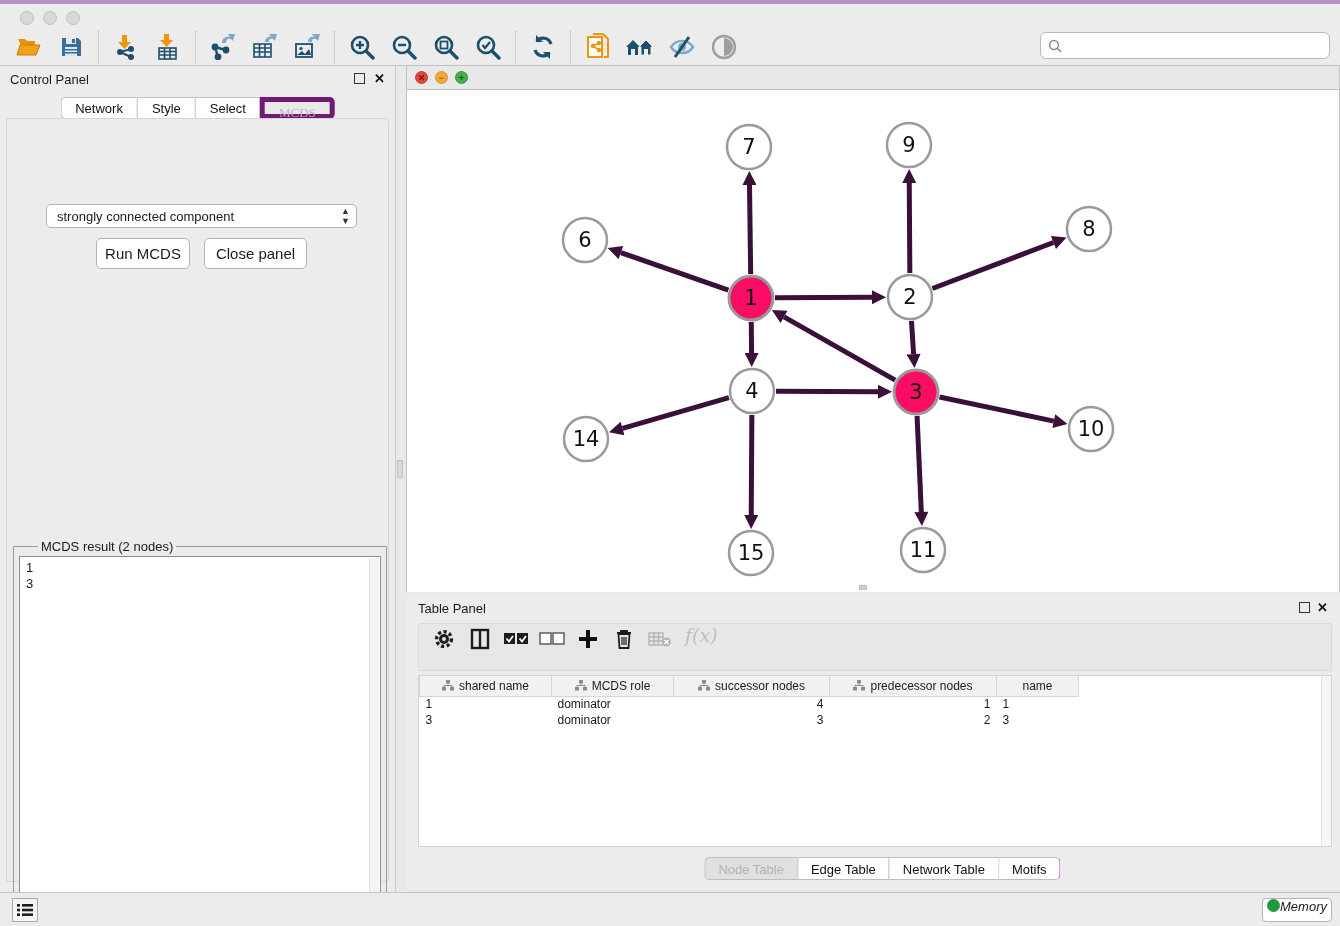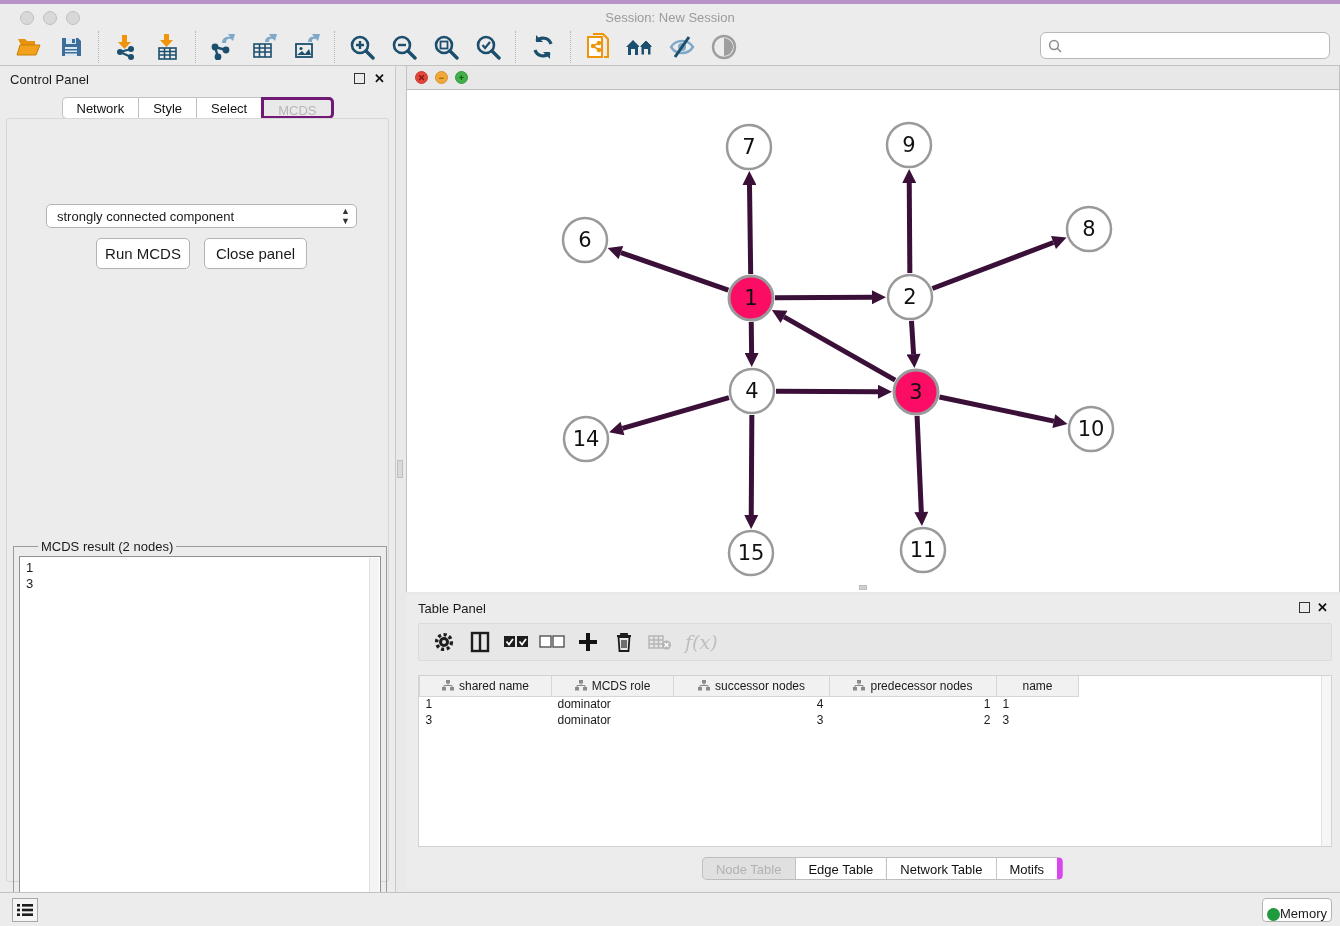--- a/index.html
+++ b/index.html
@@ -22,21 +22,21 @@
   .control-panel { position:absolute; left:0; top:66px; width:396px; height:826px; background:#ececec; border-right:1px solid #c9c9c9; }
   .panel-head { position:absolute; left:0; top:0; width:100%; height:26px; }
   .panel-head .ptitle { position:absolute; left:10px; top:6px; font-size:13px; color:#1a1a1a; }
   .float-ic { position:absolute; top:7px; width:11px; height:11px; border:1.5px solid #333; }
   .close-ic { position:absolute; top:6px; font-size:13px; font-weight:bold; color:#111; line-height:13px; }
   .cp-float { right:30px; } .cp-close { right:10px; }
 
   .cp-tabs { position:absolute; top:31px; left:50%; transform:translateX(-50%); display:flex; height:22px; }
   .cp-tab { font-size:13px; padding:3px 14px 0 14px; background:#fff; border:1px solid #c2c2c2; border-right:none; color:#111; }
   .cp-tab:first-child { border-radius:5px 0 0 5px; }
-  .cp-tab.disabled-active { background:#e9e9e9; color:#b7b7b7; border:3px solid #701a75; border-radius:0 5px 5px 0; }
+  .cp-tab.disabled-active { background:#e9e9e9; color:#b7b7b7; border:5px solid #701a75; border-radius:0 5px 5px 0;font-family:Liberation Serif, serif; }
 
   .cp-content { position:absolute; left:6px; right:6px; top:52px; bottom:10px; background:#ececec; border:1px solid #d6d6d6; border-radius:3px; }
   .opt-label { position:absolute; top:69px; width:100%; text-align:center; font-size:13px; }
   .criterion { position:absolute; left:39px; top:85px; width:311px; height:24px; background:#fff; border:1px solid #b3b3b3; border-radius:5px; font-size:13px; display:flex; align-items:center; padding-left:10px; }
   .criterion .updn { position:absolute; right:6px; top:1px; font-size:9px; color:#333; line-height:10px; text-align:center; }
   .btn { position:absolute; height:31px; background:#fff; border:1px solid #b3b3b3; border-radius:5px; font-size:15px; display:flex; align-items:center; justify-content:center; }
   .btn-run { left:89px; top:119px; width:94px; }
   .btn-closep { left:197px; top:119px; width:103px; }
 
   .result-box { position:absolute; left:6px; top:420px; width:374px; height:386px; border:1px solid #9a9a9a; }
@@ -52,55 +52,54 @@
   .tl-red { left:8px; background:#e2463d; color:#7a120c; border:1px solid #c93b31; }
   .tl-yel { left:28px; background:#f0a83a; color:#8a5a00; border:1px solid #d8922a; }
   .tl-grn { left:48px; background:#43b14b; color:#0d5a14; border:1px solid #35963c; }
   .net-canvas { position:absolute; left:0; top:24px; width:932px; height:502px; background:#fff; }
   .canvas-grip { position:absolute; left:452px; bottom:2px; width:8px; height:5px; background:#d0d0d0; border:1px solid #bdbdbd; }
   .split-grip { position:absolute; left:397px; top:460px; width:6px; height:18px; background:#d9d9d9; border:1px solid #c0c0c0; }
 
   
   .table-panel { position:absolute; left:406px; top:595px; width:934px; height:295px; background:#ececec; }
   .tp-float { right:30px; } .tp-close { right:12px; }
-  .tp-toolbar { position:absolute; left:12px; right:8px; top:28px; height:38px; background:#e7e7e7; border:1px solid #dadada; border-radius:2px; display:flex; align-items:center; padding-left:8px; }
+  .tp-toolbar { position:absolute; left:12px; right:8px; top:28px; height:48px; background:#e7e7e7; border:1px solid #dadada; border-radius:2px; display:flex; padding-left:8px; }
   .tpi { width:34px; height:30px; display:flex; align-items:center; justify-content:center; margin-right:2px; }
   .fx-label { font-family:"DejaVu Serif", serif; font-style:italic; font-size:19px; color:#bdbdbd; margin-left:6px; }
 
   .node-table-wrap { position:absolute; left:12px; right:8px; top:80px; bottom:43px; background:#fff; border:1px solid #d2d2d2; }
   table.node-table { border-collapse:collapse; font-size:12px; }
   table.node-table th { background:#f1f1f1; border:1px solid #d6d6d6; border-top:none; font-weight:normal; height:20px; padding:0 4px; }
   table.node-table th .hwrap { display:flex; align-items:center; justify-content:center; gap:5px; }
   table.node-table td { height:16px; padding:0 6px; border:none; }
   td.ra { text-align:right; padding-right:14px; }
   .table-vscroll { position:absolute; right:0; top:0; bottom:0; width:10px; background:#f6f6f6; border-left:1px solid #e2e2e2; }
 
   .tp-tabs { position:absolute; bottom:10px; left:50%; transform:translateX(-50%); display:flex; height:23px;padding-left:19px; }
   .tp-tab { font-size:13px; padding:4px 13px 0 13px; background:#fff; border:1px solid #bdbdbd; border-right:none; color:#111; }
-  .tp-tab:last-child { border-right:6px solid #d946ef; border-radius:0 5px 5px 0; }
+  .tp-tab:last-child { border-right:1px solid #d946ef; border-radius:0 5px 5px 0; }
   .tp-tab.disabled-active { background:#e0e0e0; color:#b2b2b2; border-radius:5px 0 0 5px; }
 
   
   .statusbar { position:absolute; left:0; bottom:0; width:1340px; height:34px; background:#ececec; border-top:1px solid #c3c3c3; }
   .list-btn { position:absolute; left:12px; top:5px; width:26px; height:24px; background:#f4f4f4; border:1px solid #a9a9a9; display:flex; align-items:center; justify-content:center; }
-  .memory-btn { position:absolute; right:8px; top:5px; width:70px; height:24px; background:#fff; border:1px solid #b3b3b3; border-radius:4px; display:flex; align-items:flex-end; justify-content:center; font-size:13px; }
+  .memory-btn { position:absolute; right:8px; top:5px; width:70px; height:24px; background:#fff; border:1px solid #b3b3b3; border-radius:4px; display:flex; align-items:flex-start; justify-content:center; font-size:13px;font-style:italic; }
   .mem-dot { width:13px; height:13px; border-radius:50%; background:#1f9a3d; }
 
   svg text.node-label { font-family:"DejaVu Sans", sans-serif; font-size:21px; fill:#111; }
 </style>
 </head>
 <body>
 
 <div class="titlebar">
   <div class="traffic">
     <div class="dot"></div>
     <div class="dot"></div>
     <div class="dot"></div>
   </div>
-  <div class="win-title">Session: New Session</div>
 </div>
 
 <div class="main-toolbar">
   <span class="tbi">
     <svg width="26" height="22" viewBox="0 0 26 22">
         <path d="M2 3 h7 l2 2 h8 v4 H5 Z" fill="#e8920b"></path>
         <path d="M4 9 h20 l-4 10 H1 Z" fill="#f2a21a" stroke="#c97c06" stroke-width="1"></path>
       </svg>
   </span>
   <span class="tbi">

